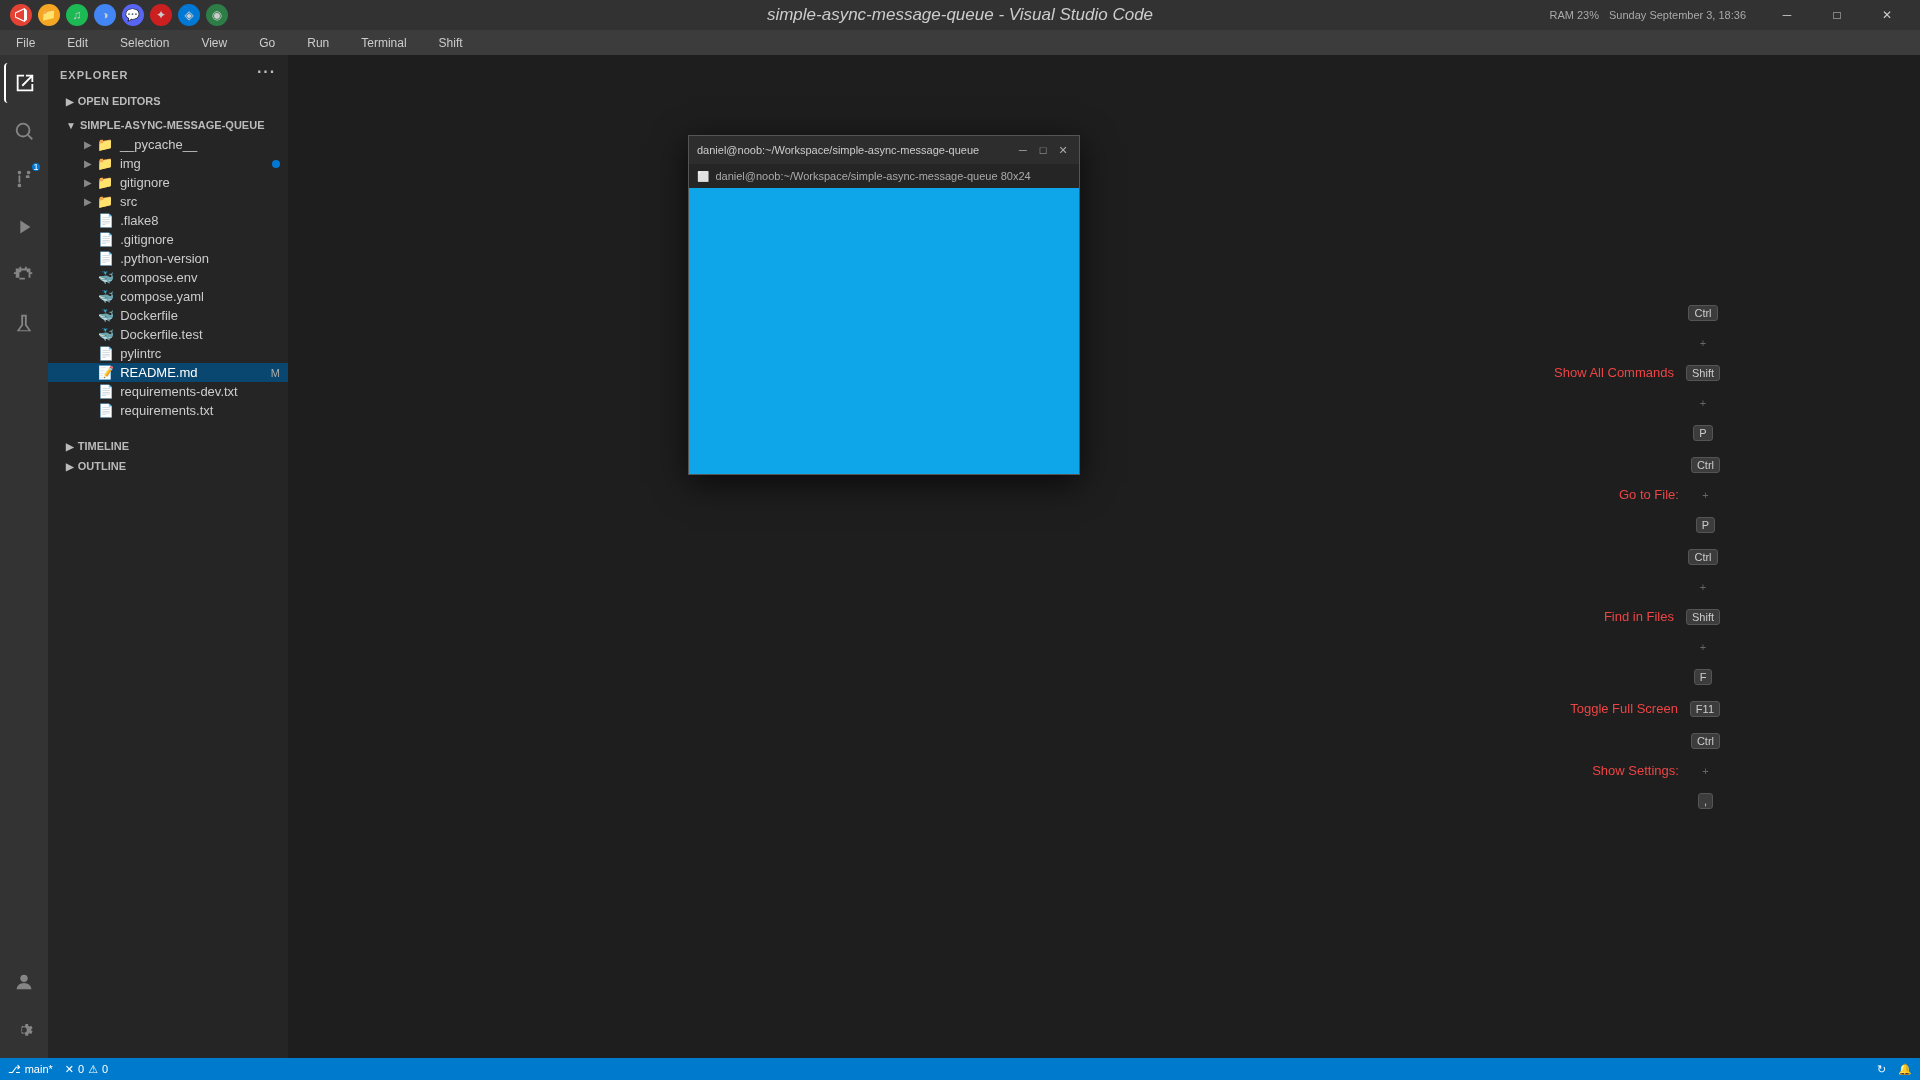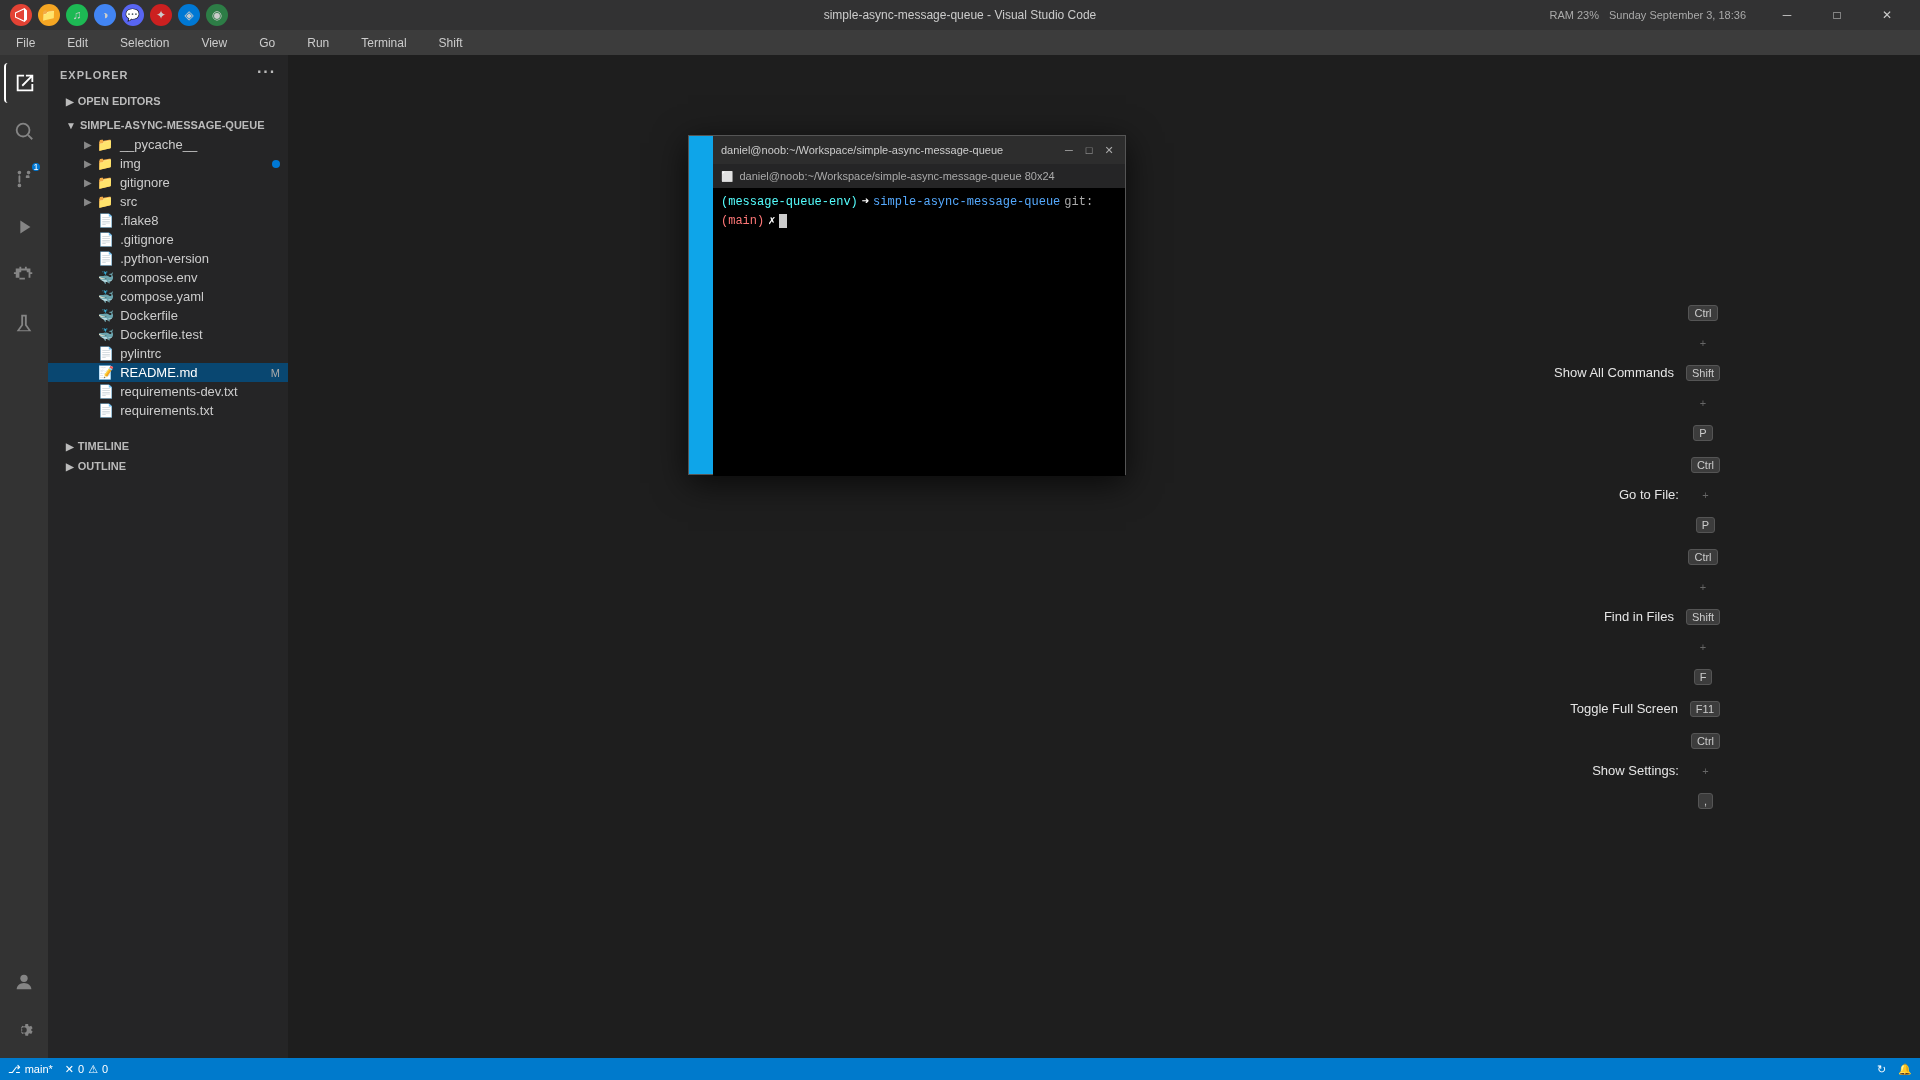--- a/index.html
+++ b/index.html
@@ -42,21 +42,22 @@
       align-items: center;
       justify-content: center;
       font-size: 12px;
       cursor: pointer;
     }
     .title-center {
       position: absolute;
       left: 50%;
       transform: translateX(-50%);
       color: #ccc;
-      font-size: 12px;
+      font-size: 17px;
+      font-style: italic;
     }
     .title-bar-right {
       display: flex;
       align-items: center;
       gap: 10px;
       font-size: 11px;
       color: #aaa;
     }
     .window-controls {
       display: flex;
@@ -224,21 +225,21 @@
       right: 200px;
       top: 50%;
       transform: translateY(-50%);
     }
     .shortcut-row {
       display: flex;
       align-items: center;
       gap: 12px;
     }
     .shortcut-label {
-      color: #e5e5e5;
+      color: #ef4444;
       font-size: 13px;
     }
     .shortcut-keys {
       display: flex;
       align-items: center;
       gap: 16px;
       flex-direction: column;
     }
     .key-badge {
       background: #3c3c3c;
@@ -251,26 +252,25 @@
     .key-plus {
       color: #666;
       font-size: 11px;
     }
 
     
     .terminal-window {
       position: absolute;
       top: 80px;
       left: 400px;
-      width: 438px;
+      width: 392px;
       height: 340px;
       background: #0ea5e9;
       border: 1px solid #555;
       box-shadow: 0 8px 32px rgba(0,0,0,0.7);
-      padding-left: 24px;
     }
     .terminal-titlebar {
       height: 28px;
       background: #2d2d2d;
       display: flex;
       align-items: center;
       padding: 0 8px;
       gap: 8px;
       justify-content: space-between;
     }
@@ -555,31 +555,20 @@
         <div class="terminal-controls">
           <div class="terminal-btn">─</div>
           <div class="terminal-btn">□</div>
           <div class="terminal-btn">✕</div>
         </div>
       </div>
       <div class="terminal-tab-bar">
         <span style="font-size:10px;color:#aaa;margin-right:6px;">⬜</span>
         <span>daniel@noob:~/Workspace/simple-async-message-queue 80x24</span>
       </div>
-      <div class="terminal-body">
-        <div class="terminal-prompt">
-          <span class="prompt-venv">(message-queue-env)</span>
-          <span class="prompt-arrow">➜</span>
-          <span class="prompt-dir">simple-async-message-queue</span>
-          <span class="prompt-git">git:</span>
-          <span class="prompt-branch">(main)</span>
-          <span class="prompt-arrow">✗</span>
-          <span class="prompt-cursor"></span>
-        </div>
-      </div>
     </div>
 
     <div class="welcome-area">
       <div class="shortcut-row">
         <span class="shortcut-label">Show All Commands</span>
         <div class="shortcut-keys">
           <span class="key-badge">Ctrl</span>
           <span class="key-plus">+</span>
           <span class="key-badge">Shift</span>
           <span class="key-plus">+</span>

